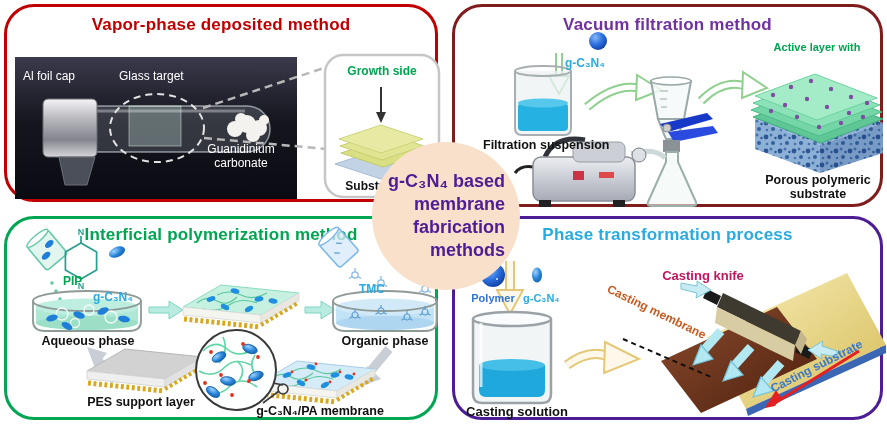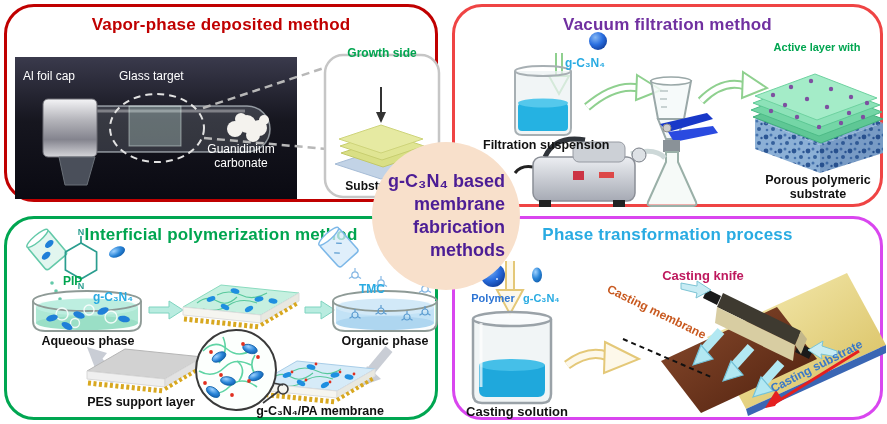--- a/index.html
+++ b/index.html
@@ -74,25 +74,25 @@
         <polygon points="376,132 418,146 376,160 334,146" fill="#d9df85" stroke="#c2c868"></polygon>
         <polygon points="375,125 417,139 375,153 333,139" fill="#e0e593" stroke="#c8ce70"></polygon>
         <polygon points="374,118 416,132 374,146 332,132" fill="#e6eaa2" stroke="#ced47a"></polygon>
         <line x1="406" y1="174" x2="406" y2="152" stroke="#777777" stroke-width="2" stroke-dasharray="4 3"></line>
       </g>
     </svg>
 
     <div class="lbl" style="left:16px;top:63px;color:#ffffff;font-weight:normal;font-size:12px;">Al foil cap</div>
     <div class="lbl" style="left:112px;top:63px;color:#ffffff;font-weight:normal;font-size:12px;">Glass target</div>
     <div class="lbl ctr" style="left:180px;top:136px;width:108px;color:#ffffff;font-weight:normal;font-size:12px;">Guanidinium carbonate</div>
-    <div class="lbl ctr" style="left:328px;top:40px;width:94px;color:#00a550;font-size:12px;">Growth side</div>
+    <div class="lbl ctr" style="left:328px;top:58px;width:94px;color:#00a550;font-size:12px;">Growth side</div>
     <div class="lbl ctr" style="left:326px;top:173px;width:80px;color:#111111;font-size:12px;">Substrate</div>
   </div>
 
-  <div class="panel" style="left:452px;top:4px;width:431px;height:203px;border:3px solid #ef4444;">
+  <div class="panel" style="left:452px;top:4px;width:431px;height:203px;border:3px solid #7f1d1d;">
     <div class="panel-title" style="color:#7030a0;">Vacuum filtration method</div>
 
     <svg class="art" width="431" height="203" viewBox="0 0 431 203">
       <defs>
         <radialGradient id="sphG" cx="35%" cy="30%" r="75%">
           <stop offset="0%" stop-color="#86b8f4"></stop>
             <stop offset="55%" stop-color="#2a6fe0"></stop>
             <stop offset="100%" stop-color="#12409f"></stop>
         </radialGradient>
         <linearGradient id="pmpG" x1="0" y1="0" x2="0" y2="1">
@@ -426,21 +426,21 @@
 
     <div class="lbl" style="left:56px;top:56px;color:#00a550;font-size:12px;">PIP</div>
     <div class="lbl" style="left:86px;top:72px;color:#29abe2;font-size:12px;">g-C₃N₄</div>
     <div class="lbl ctr" style="left:26px;top:115px;width:110px;color:#111111;font-size:12.5px;">Aqueous phase</div>
     <div class="lbl" style="left:352px;top:28px;color:#29abe2;font-size:12px;margin-top:36px;">TMC</div>
     <div class="lbl ctr" style="left:328px;top:115px;width:100px;color:#111111;font-size:12.5px;">Organic phase</div>
     <div class="lbl ctr" style="left:64px;top:176px;width:140px;color:#111111;font-size:12.5px;">PES support layer</div>
     <div class="lbl ctr" style="left:238px;top:185px;width:150px;color:#111111;font-size:12.5px;">g-C₃N₄/PA membrane</div>
   </div>
 
-  <div class="panel" style="left:452px;top:216px;width:431px;height:204px;border:3px solid #d946ef;">
+  <div class="panel" style="left:452px;top:216px;width:431px;height:204px;border:3px solid #4c1d95;">
     <div class="panel-title" style="top:6px;color:#29abe2;">Phase transformation process</div>
 
     <svg class="art" width="431" height="204" viewBox="0 0 431 204">
       <defs>
         <linearGradient id="pltG" x1="0" y1="0" x2="1" y2="1">
           <stop offset="0%" stop-color="#f8f0bc"></stop>
             <stop offset="100%" stop-color="#d6bc58"></stop>
         </linearGradient>
         <linearGradient id="brnG" x1="0" y1="0" x2="1" y2="1">
           <stop offset="0%" stop-color="#8a4c2e"></stop>

